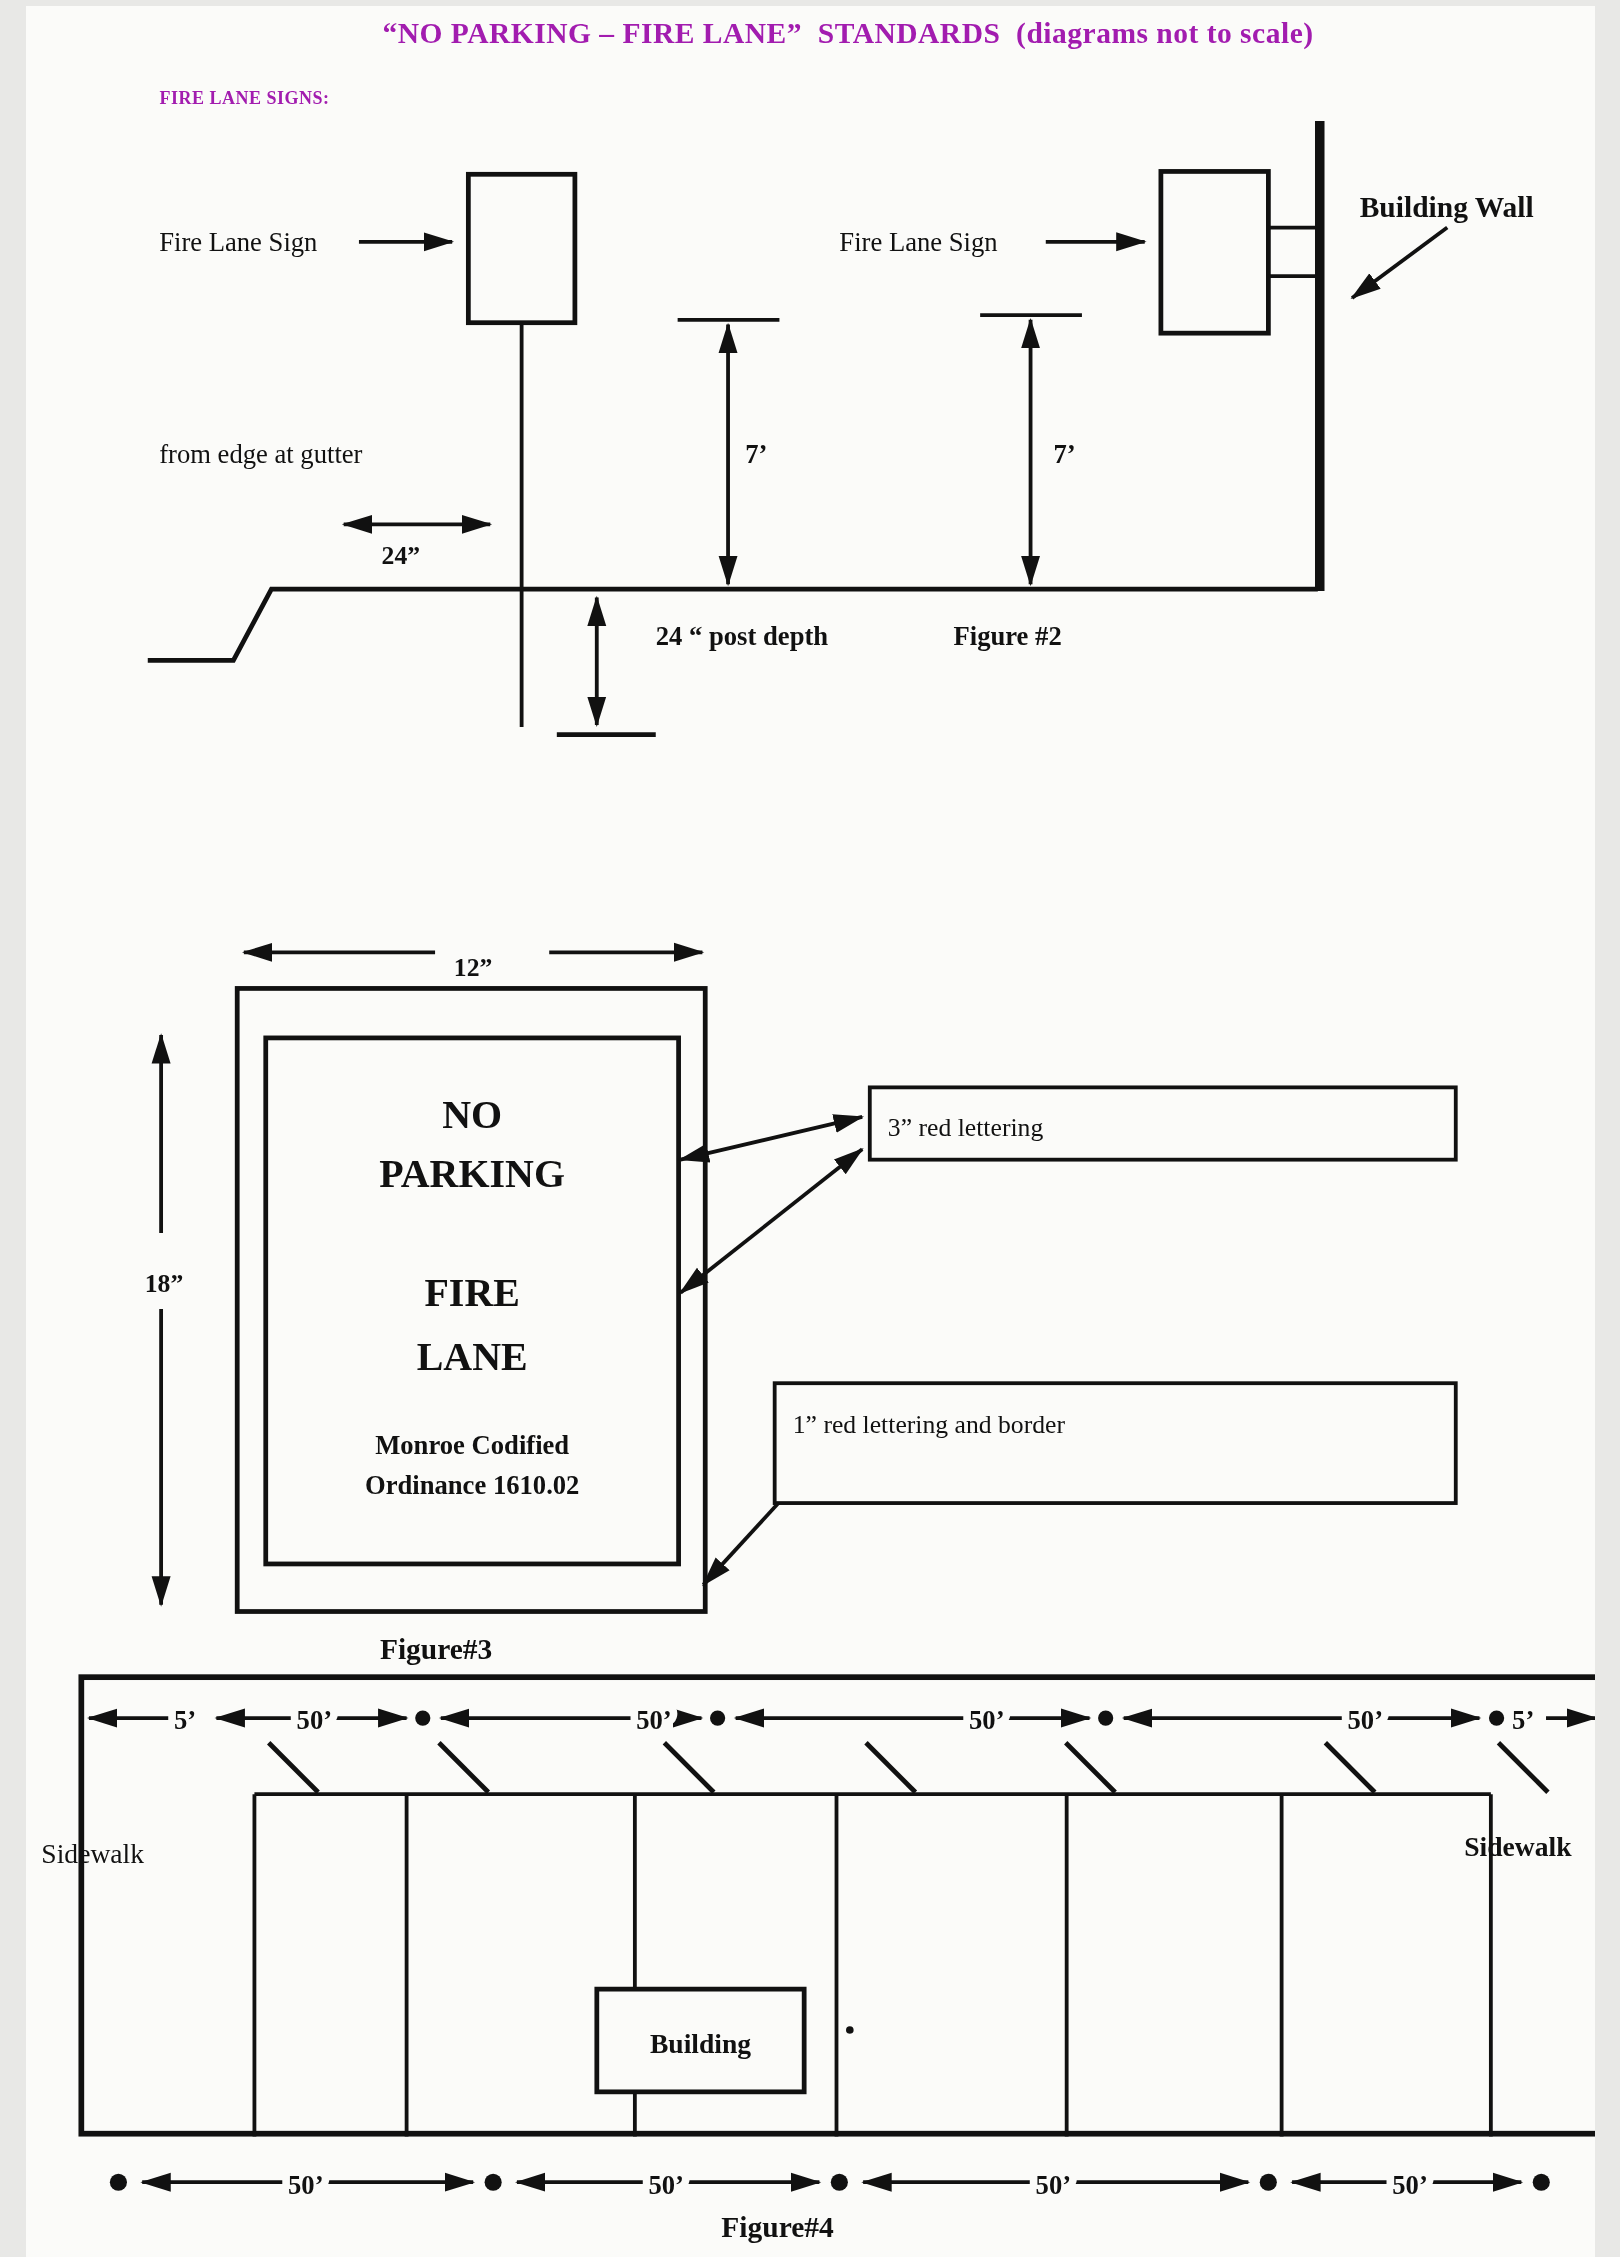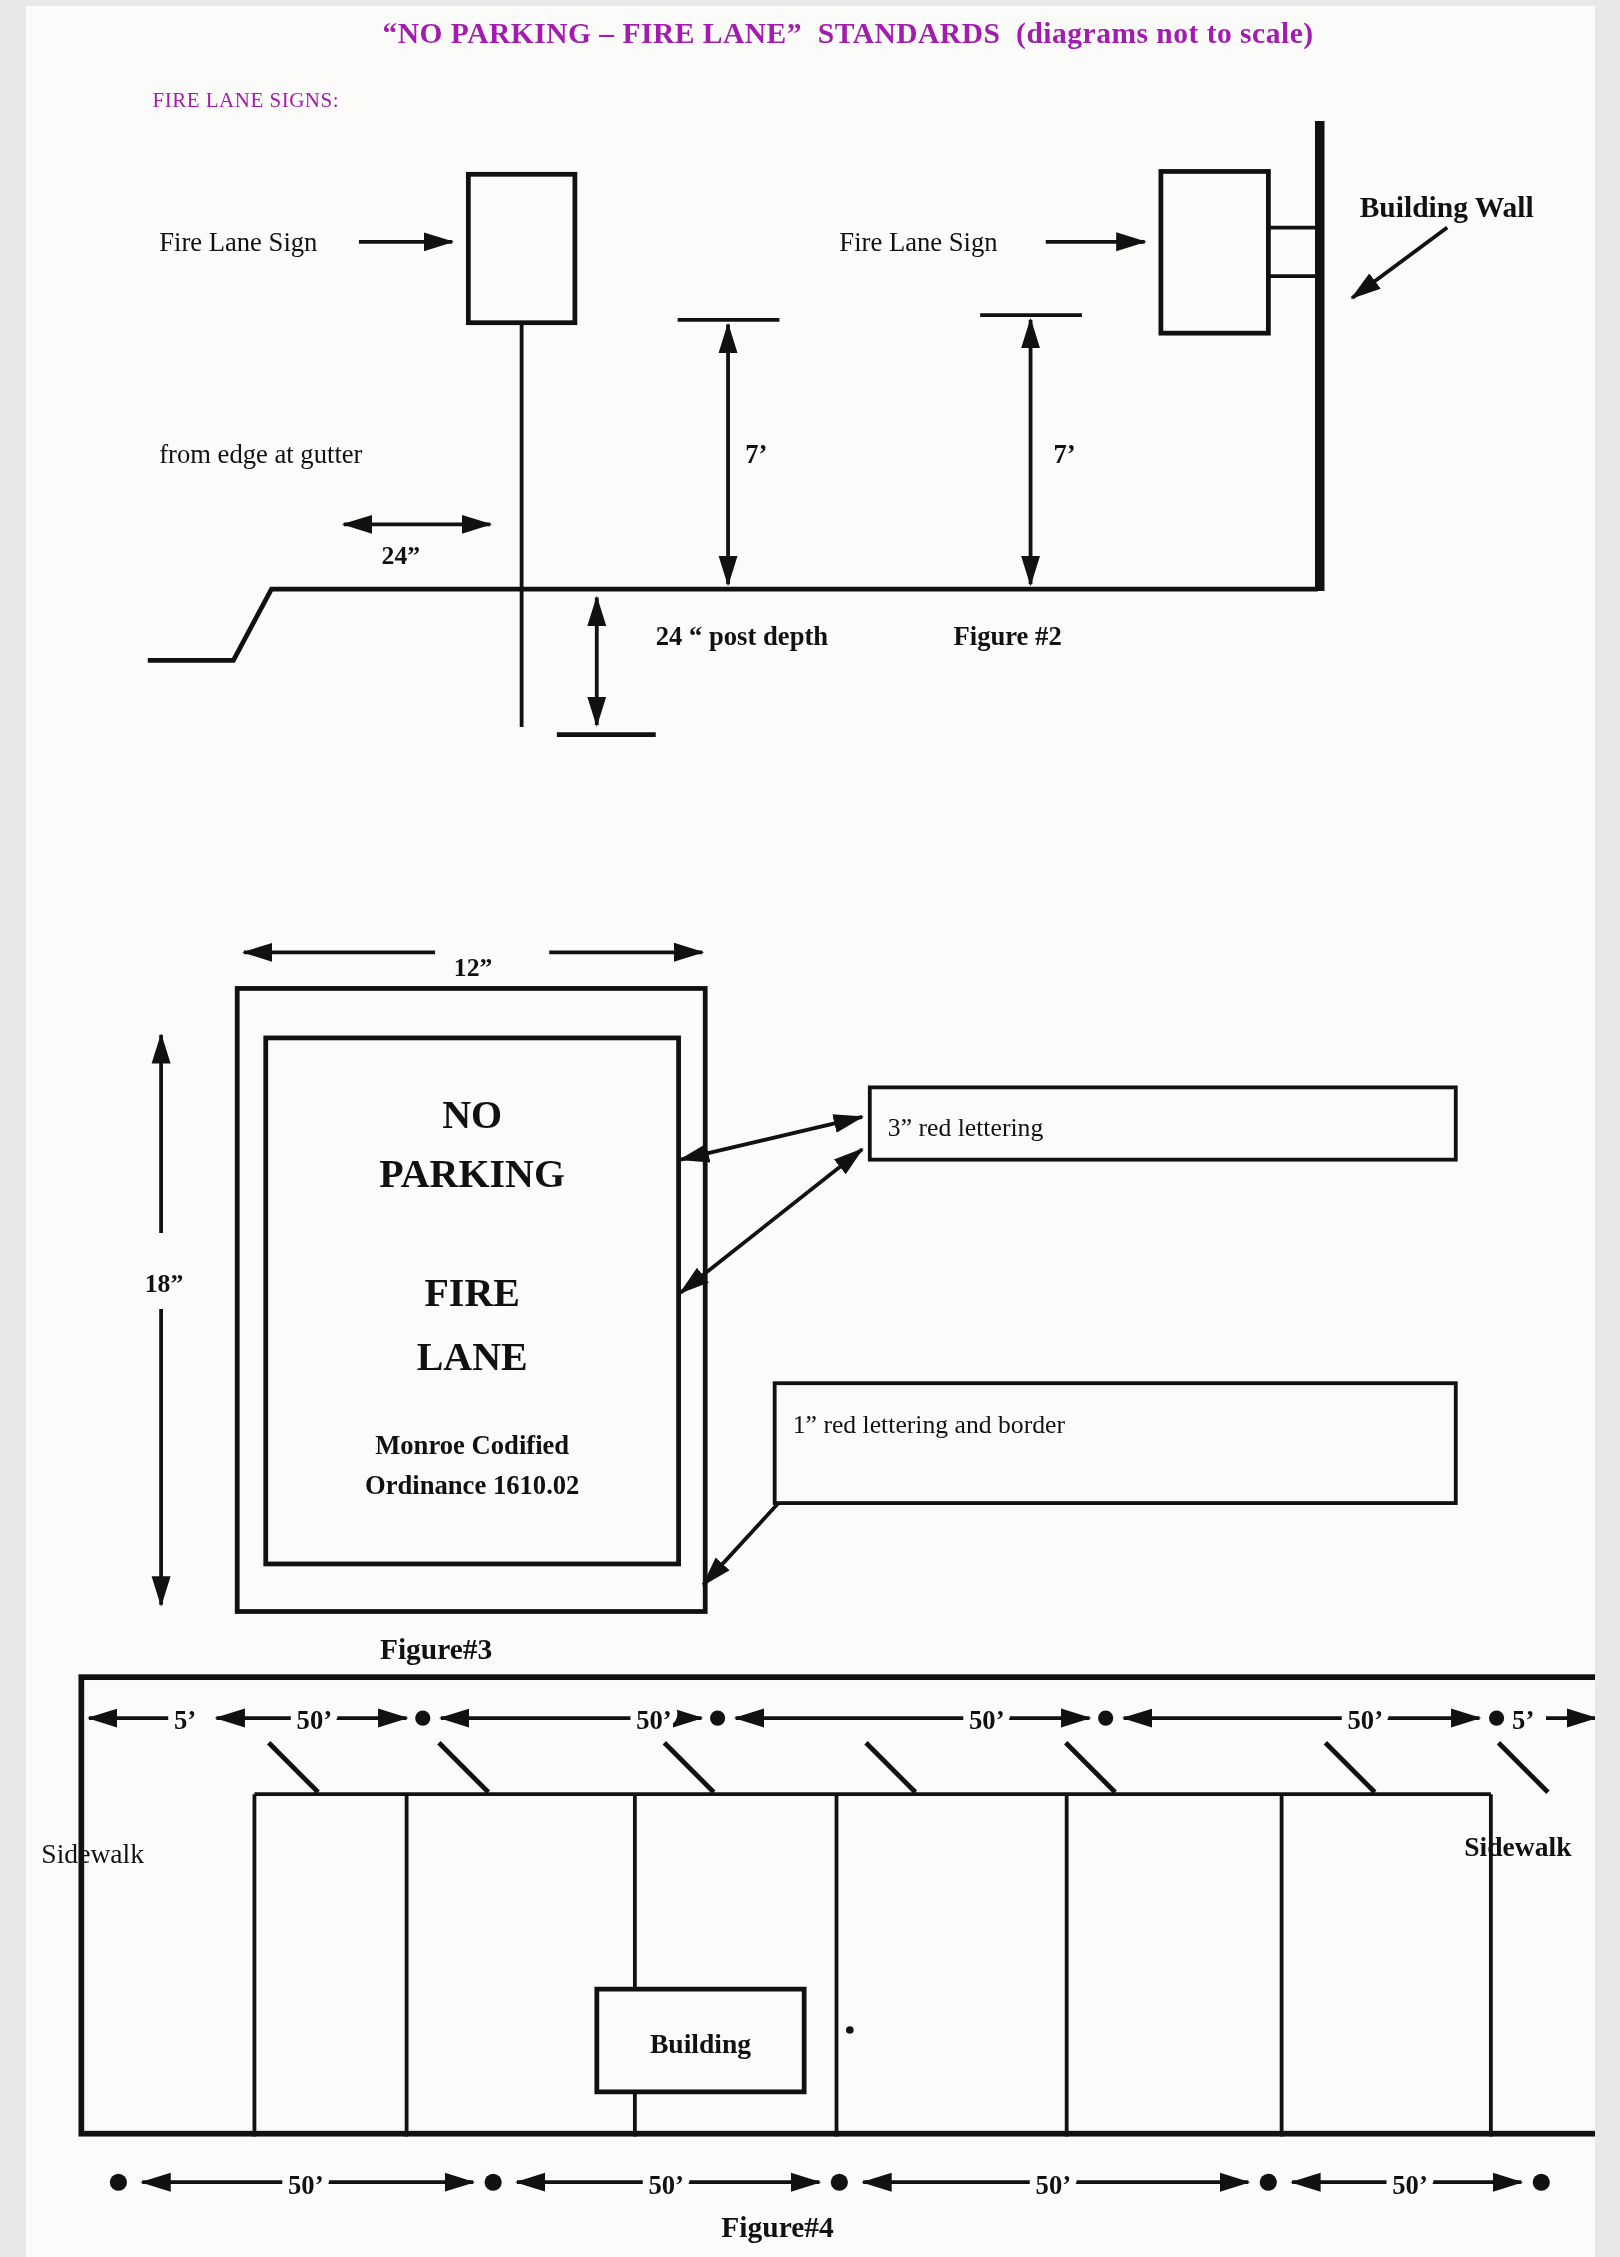--- a/index.html
+++ b/index.html
@@ -1,21 +1,21 @@
 <!DOCTYPE html>
 <html style="font-size:15px"><head>
 <meta charset="utf-8">
 <style>
   html,body{margin:0;padding:0;background:#e8e8e6;}
   #canvas{position:relative;width:1569px;height:2258px;background:#fbfbf9;margin:6px auto;overflow:hidden;
           font-family:"Liberation Serif", serif;color:#a21caf;}
   .abs{position:absolute;}
   #title{top:11.4px;left:0;width:100%;text-align:center;font-size:29.5px;font-weight:bold;
          transform:translateX(38px);letter-spacing:0.5px;white-space:pre;}
-  #section-heading{top:82px;left:127px;font-size:21px;font-weight:normal;letter-spacing:0.5px;}
+  #section-heading{top:82px;left:134px;font-size:18px;font-weight:bold;letter-spacing:0.5px;}
   svg{position:absolute;left:0;overflow:visible;}
   svg text{font-family:"Liberation Serif", serif;fill:#111;}
   .ln{stroke:#111;fill:none;}
   .w4{stroke-width:4px;} .w5{stroke-width:5px;} .w6{stroke-width:6px;} .w10{stroke-width:10px;} .t27{font-size:27px;} .t28{font-size:28px;} .t29{font-size:29px;}
   .t31{font-size:31px;} .t42{font-size:42px;}
   .b{font-weight:bold;}
   .mid{text-anchor:middle;}
   .halo{paint-order:stroke;stroke:#fbfbf9;stroke-width:16px;stroke-linejoin:round;}
   .dot{fill:#111;stroke:none;}
 </style>

